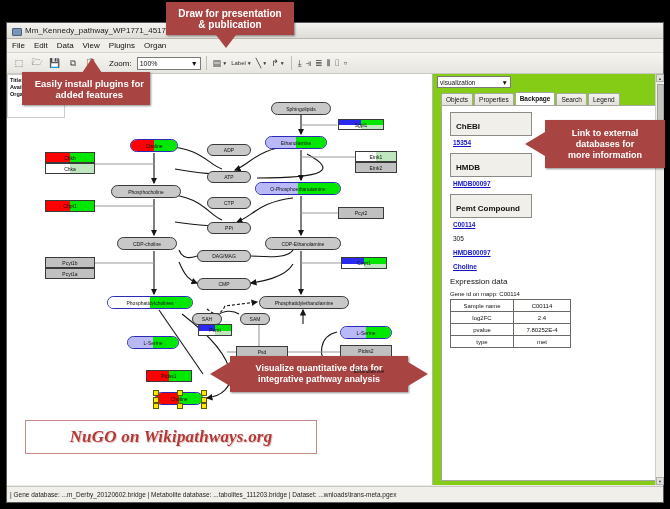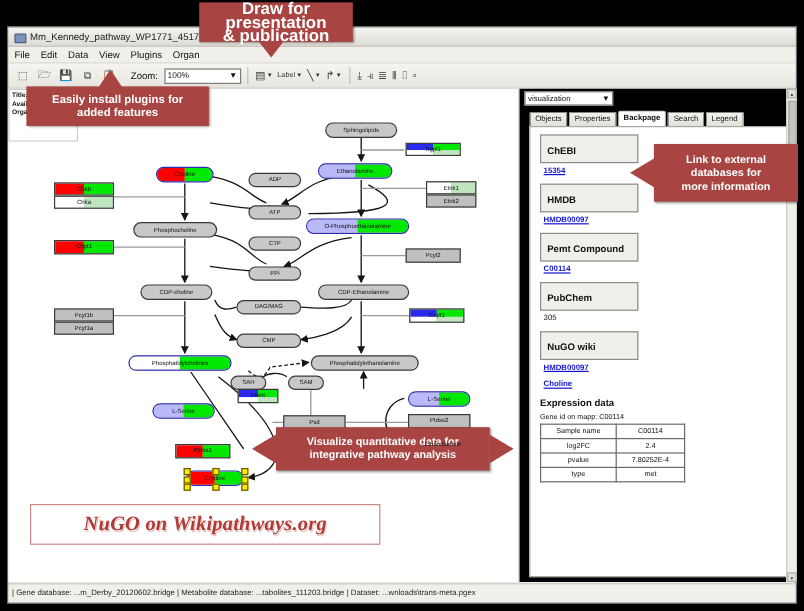--- a/index.html
+++ b/index.html
@@ -36,36 +36,36 @@
 
   
   .body{position:absolute;left:0;top:51px;right:0;bottom:17px;display:flex;}
   .leftwrap{position:relative;width:426px;background:#f0eee8;border-right:1px solid #b7b5af;box-sizing:border-box;}
   .infostrip{position:absolute;left:0;top:0;width:58px;height:44px;background:#fff;border:1px solid #cfcdc7;
              box-sizing:border-box;padding:2px 2px;}
   .infostrip div{font-size:5.5px;color:#111;line-height:7px;font-weight:bold;}
   .canvas{position:absolute;left:0;top:0;right:0;bottom:0;background:#fff;overflow:hidden;}
 
   
-  .rightwrap{flex:1;background:#000000;position:relative;}
+  .rightwrap{flex:1;background:#84cc16;position:relative;}
   .viscombo{position:absolute;left:4px;top:2px;width:74px;height:12px;background:#fff;border:1px solid #7c7a75;
             display:flex;align-items:center;justify-content:space-between;padding:0 2px;box-sizing:border-box;}
   .viscombo span{font-size:6.5px;color:#111;}
   .tabstrip{position:absolute;left:8px;top:19px;right:3px;height:13px;display:flex;align-items:flex-end;}
   .tab{font-size:6.5px;color:#111;padding:2px 4px 2px 4px;background:linear-gradient(#f2f1ed,#e1dfd9);
        border:1px solid #a9a7a1;border-bottom:none;margin-right:1px;border-radius:2px 2px 0 0;line-height:8px;}
   .tab.active{background:#fff;font-weight:bold;padding-bottom:3px;}
   .bpane{position:absolute;left:8px;top:31px;right:3px;bottom:4px;background:#fff;border:1px solid #a9a7a1;
          box-sizing:border-box;overflow:hidden;padding:6px 8px;}
   .hbox{border:1px solid #8d8b86;background:#f1efe9;display:inline-block;min-width:82px;
         padding:2px 5px;box-sizing:border-box;}
   .hbox span{font-size:8px;font-weight:bold;color:#111;}
   .lnk{font-size:6.5px;color:#1414cf;text-decoration:underline;display:block;margin:3px 0 7px 3px;font-weight:bold;}
   .plain{font-size:6.5px;color:#111;display:block;margin:3px 0 7px 3px;}
-  .exptitle{font-size:8px;font-weight:bold;color:#111;margin:4px 0 5px 0;}
+  .exptitle{font-size:8px;font-weight:normal;color:#111;margin:4px 0 5px 0;}
   .geneid{font-size:6px;color:#111;margin-bottom:2px;}
   table.exp{border-collapse:collapse;}
   table.exp td{border:1px solid #6b6964;font-size:6px;color:#111;text-align:center;height:11px;padding:0 3px;}
   table.exp td.k{width:56px;}
   table.exp td.v{width:50px;}
 
   
   .vsb{position:absolute;right:-1px;top:0;bottom:0;width:8px;background:#f0eee8;border-left:1px solid #cfcdc7;}
   .vsb .thumb{position:absolute;left:1px;top:0;width:5px;height:36px;background:#c6c4be;border:1px solid #a5a39d;}
   .sbtn{position:absolute;left:0;width:8px;height:8px;background:#e3e1db;border:1px solid #b2b0aa;
@@ -432,24 +432,22 @@
         <div class="bpane">
           <div class="hbox"><span>ChEBI</span></div>
           <a class="lnk" href="#">15354</a>
 
           <div class="hbox"><span>HMDB</span></div>
           <a class="lnk" href="#">HMDB00097</a>
 
           <div class="hbox"><span>Pemt Compound</span></div>
           <a class="lnk" href="#">C00114</a>
 
-          <div class="hbox"><span>PubChem</span></div>
           <span class="plain">305</span>
 
-          <div class="hbox"><span>NuGO wiki</span></div>
           <a class="lnk" href="#">HMDB00097</a>
 
           <a class="lnk" href="#">Choline</a>
 
           <div class="exptitle">Expression data</div>
           <div class="geneid">Gene id on mapp: C00114</div>
           <table class="exp">
             <tbody>
                 <tr>
               <td class="k">Sample name</td>
@@ -478,25 +476,25 @@
         </div>
       </div>
     </div>
 
     <div class="statusbar">
       <span>| Gene database: ...m_Derby_20120602.bridge | Metabolite database: ...tabolites_111203.bridge | Dataset: ...wnloads\trans-meta.pgex</span>
     </div>
   </div>
 
   <div class="callout" style="left:166px;top:2px;width:128px;height:33px;">
-    <span style="font-size:14px;">Draw for presentation<br>&amp; publication</span>
+    <span style="font-size:10px;">Draw for presentation<br>&amp; publication</span>
   </div>
   <div class="tri" style="left:216px;top:35px;border-left:10px solid transparent;border-right:10px solid transparent;border-top:13px solid #a84442;"></div>
 
-  <div class="callout" style="left:22px;top:72px;width:152px;height:33px;">
+  <div class="callout" style="left:22px;top:72px;width:128px;height:33px;justify-content:flex-end;">
     <span style="font-size:9.5px;">Easily install plugins for<br>added features</span>
   </div>
   <div class="tri" style="left:82px;top:58px;border-left:10px solid transparent;border-right:10px solid transparent;border-bottom:15px solid #a84442;"></div>
 
   <div class="callout" style="left:545px;top:120px;width:120px;height:48px;">
     <span style="font-size:9px;">Link  to external<br>databases  for<br>more information</span>
   </div>
   <div class="tri" style="left:525px;top:132px;border-top:12px solid transparent;border-bottom:12px solid transparent;border-right:20px solid #a84442;"></div>
 
   <div class="callout" style="left:230px;top:356px;width:178px;height:36px;">

